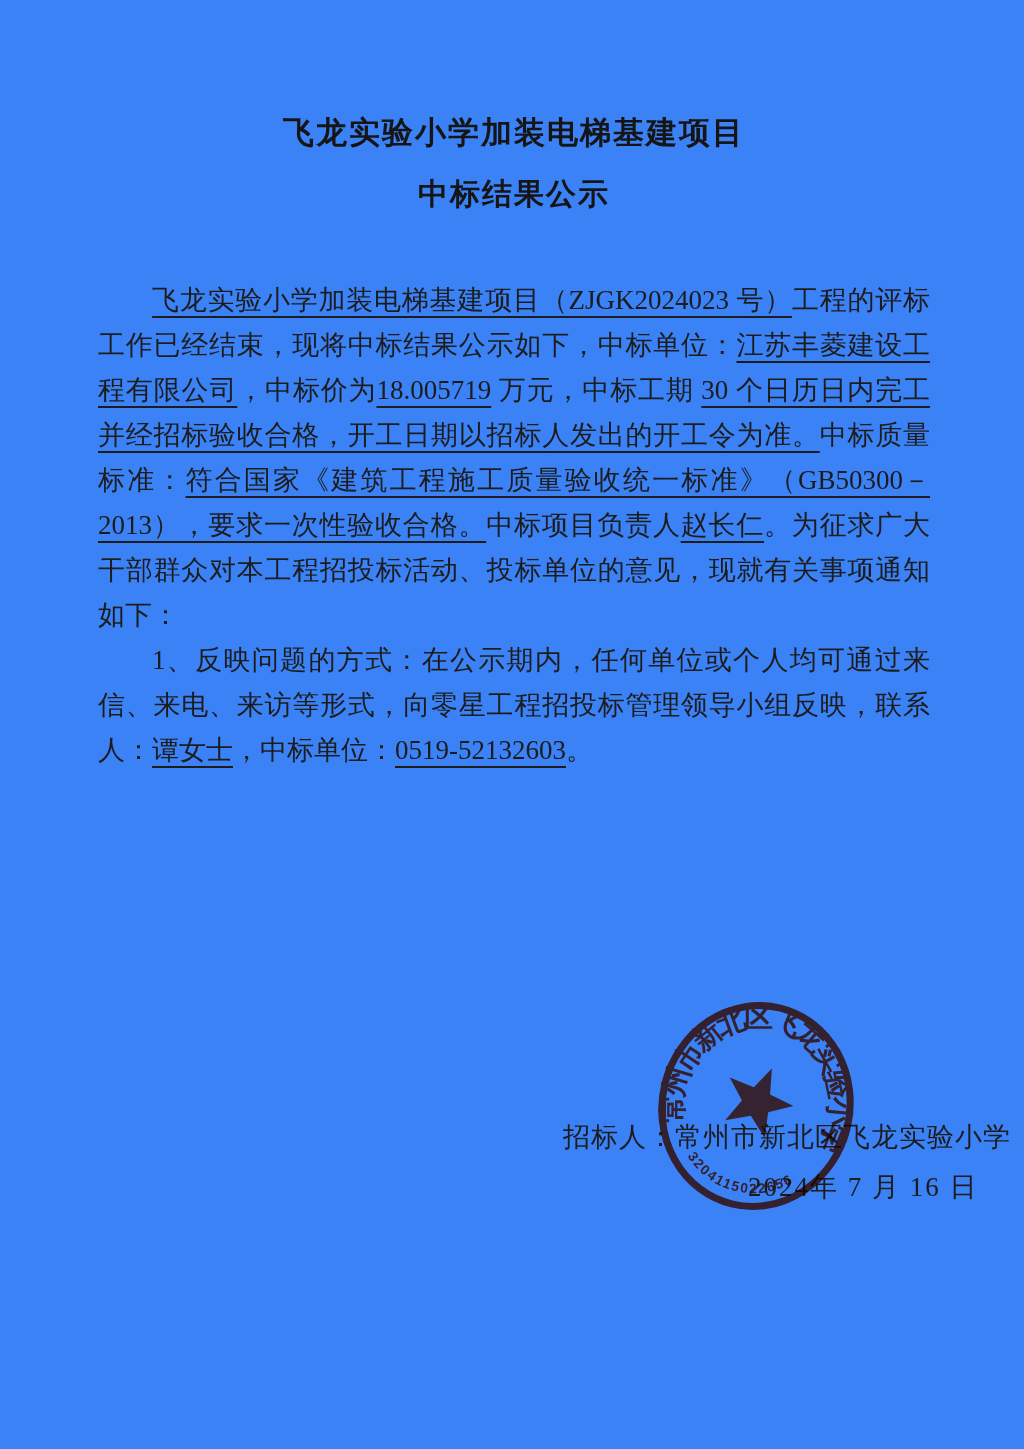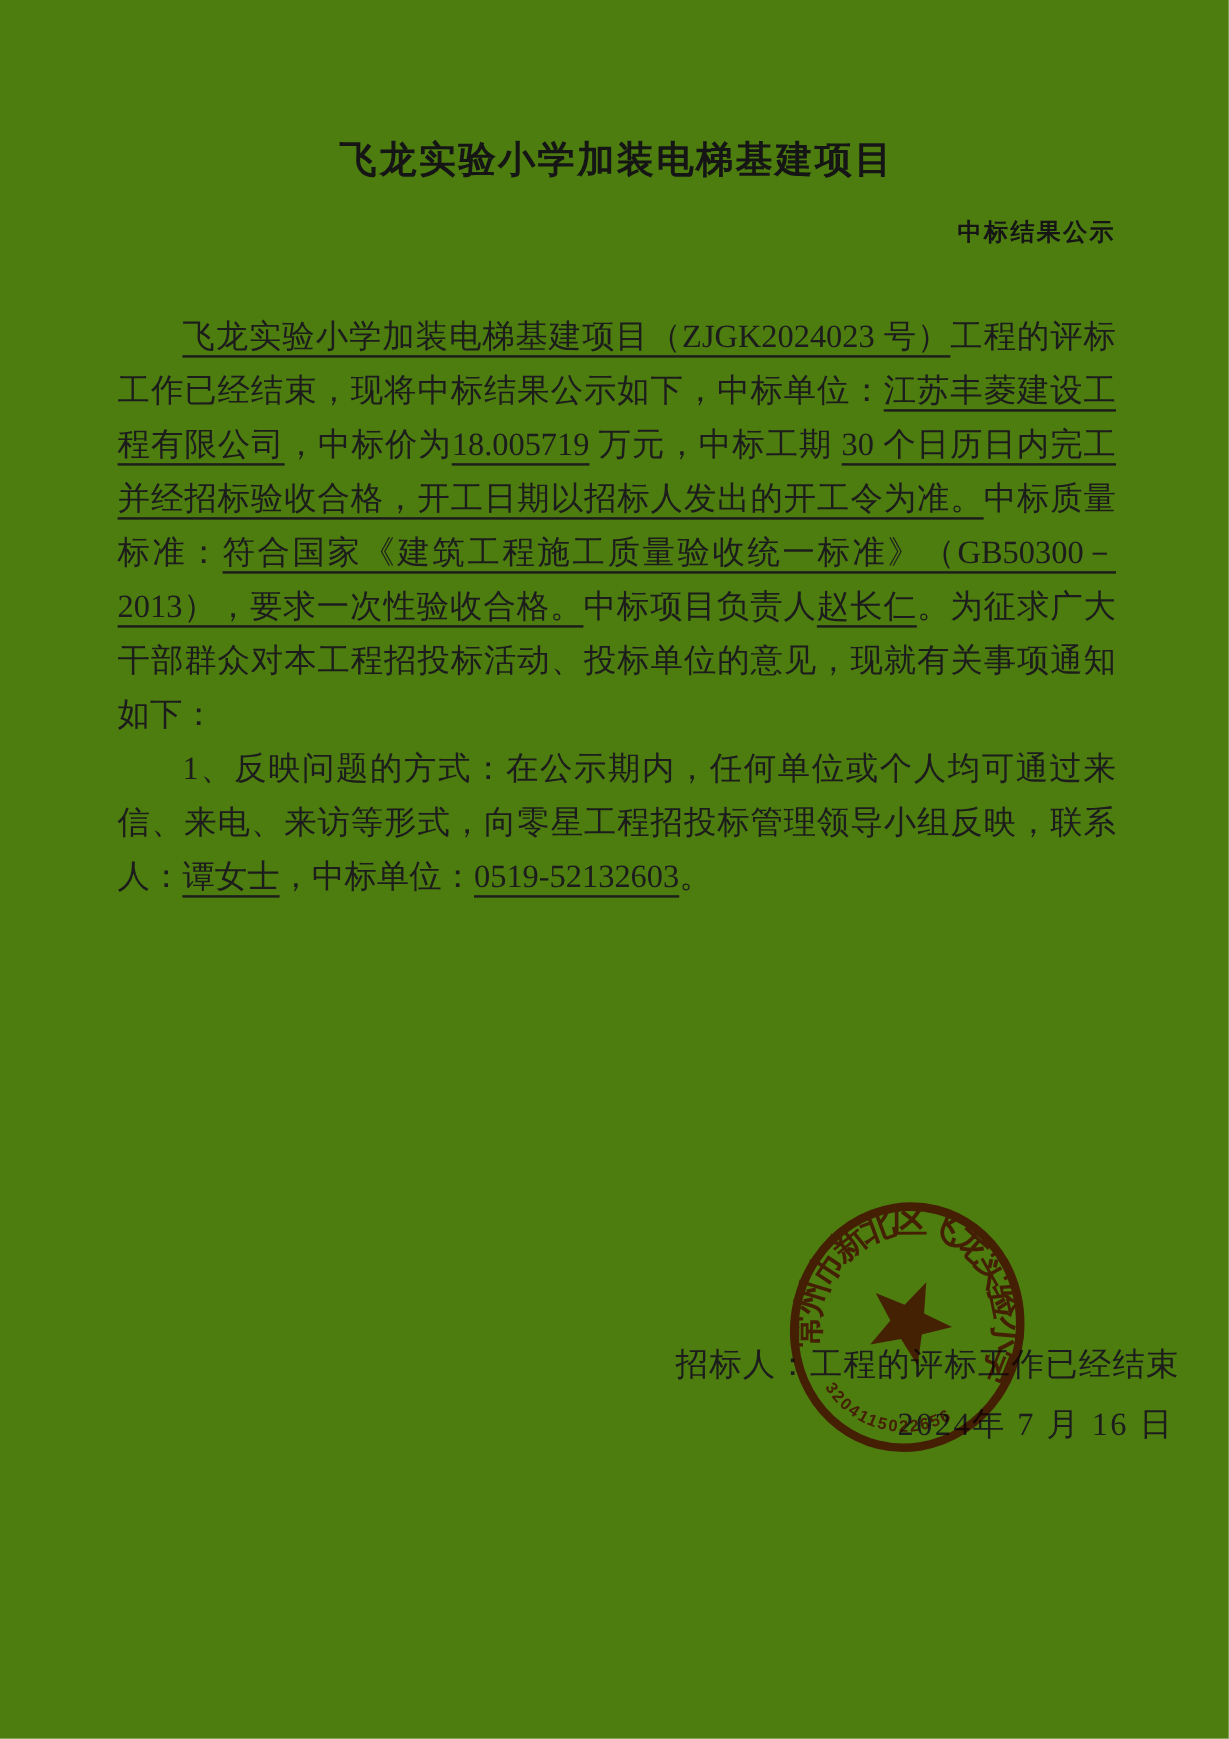--- a/index.html
+++ b/index.html
@@ -1,47 +1,47 @@
 <!DOCTYPE html>
 <html><head>
 <meta charset="utf-8">
 <style>
   html, body { margin: 0; padding: 0; }
   .page {
     position: relative;
     width: 1024px;
     height: 1449px;
-    background: #4d7c0f;
+    background: #3b82f6;
     color: #1c1c1c;
     font-family: "Liberation Serif", "DejaVu Serif", serif;
     overflow: hidden;
   }
   .content { padding: 112px 94px 0 98px; }
   .doc-title {
     font-family: "Liberation Sans", "DejaVu Sans", sans-serif;
     font-weight: bold;
     font-size: 31px;
     line-height: 42px;
     text-align: center;
     letter-spacing: 2px;
     margin: 0;
     color: #151515;
   }
   .doc-subtitle {
     font-family: "Liberation Sans", "DejaVu Sans", sans-serif;
     font-weight: bold;
-    font-size: 20px;
+    font-size: 30px;
     line-height: 40px;
-    text-align: right;
+    text-align: center;
     letter-spacing: 2px;
     margin: 20px 0 0 0;
     color: #151515;
   }
   .body-text {
-    margin-top: 44px;
+    margin-top: 64px;
     font-size: 27px;
     line-height: 45px;
     text-align: justify;
   }
   .body-text p { margin: 0; text-indent: 2em; }
   .u {
     text-decoration: underline;
     text-underline-offset: 7px;
     text-decoration-thickness: 2px;
   }
@@ -80,21 +80,21 @@
 <div class="page">
   <div class="content">
     <h1 class="doc-title">飞龙实验小学加装电梯基建项目</h1>
     <h2 class="doc-subtitle">中标结果公示</h2>
     <div class="body-text">
       <p><span class="u">飞龙实验小学加装电梯基建项目（ZJGK2024023 号）</span><span>工程的评标工作已经结束，现将中标结果公示如下，中标单位：</span><span class="u">江苏丰菱建设工程有限公司</span><span>，中标价为</span><span class="u">18.005719</span><span> 万元，中标工期 </span><span class="u">30 个日历日内完工并经招标验收合格，开工日期以招标人发出的开工令为准。</span><span>中标质量标准：</span><span class="u">符合国家《建筑工程施工质量验收统一标准》（GB50300－2013），要求一次性验收合格。</span><span>中标项目负责人</span><span class="u">赵长仁</span><span>。为征求广大干部群众对本工程招投标活动、投标单位的意见，现就有关事项通知如下：</span></p>
       <p><span>1、反映问题的方式：在公示期内，任何单位或个人均可通过来信、来电、来访等形式，向零星工程招投标管理领导小组反映，联系人：</span><span class="u">谭女士</span><span>，中标单位：</span><span class="u">0519-52132603</span><span>。</span></p>
     </div>
   </div>
 
-  <div class="sig-line">招标人：工程的评标工作已经结束</div>
+  <div class="sig-line">招标人：常州市新北区飞龙实验小学</div>
   <div class="date-line">2024年 7 月 16 日</div>
 
   <div class="seal">
     <svg viewBox="0 0 200 212" xmlns="http://www.w3.org/2000/svg">
       <ellipse cx="100" cy="106" rx="92" ry="99" fill="none" stroke="#dd2f1e" stroke-width="7"></ellipse>
       <polygon fill="#e23320" transform="translate(100,102) rotate(10)" points="0,-36 8.7,-12 34.2,-11.1 14.1,4.6 21.2,29.1 0,14.8 -21.2,29.1 -14.1,4.6 -34.2,-11.1 -8.7,-12"></polygon>
       <path id="sealRingPath" d="M 34.8,139 A 72,78 0 1 1 165.2,139" fill="none"></path>
       <path id="sealSerialPath" d="M 46.5,169.9 A 80,86 0 0 0 153.5,169.9" fill="none"></path>
       <text font-family="Liberation Sans, DejaVu Sans, sans-serif" font-size="28" fill="#dd2f1e" font-weight="bold">
         <textPath href="#sealRingPath" startOffset="0" textLength="295" lengthAdjust="spacing">常州市新北区飞龙实验小学</textPath>

